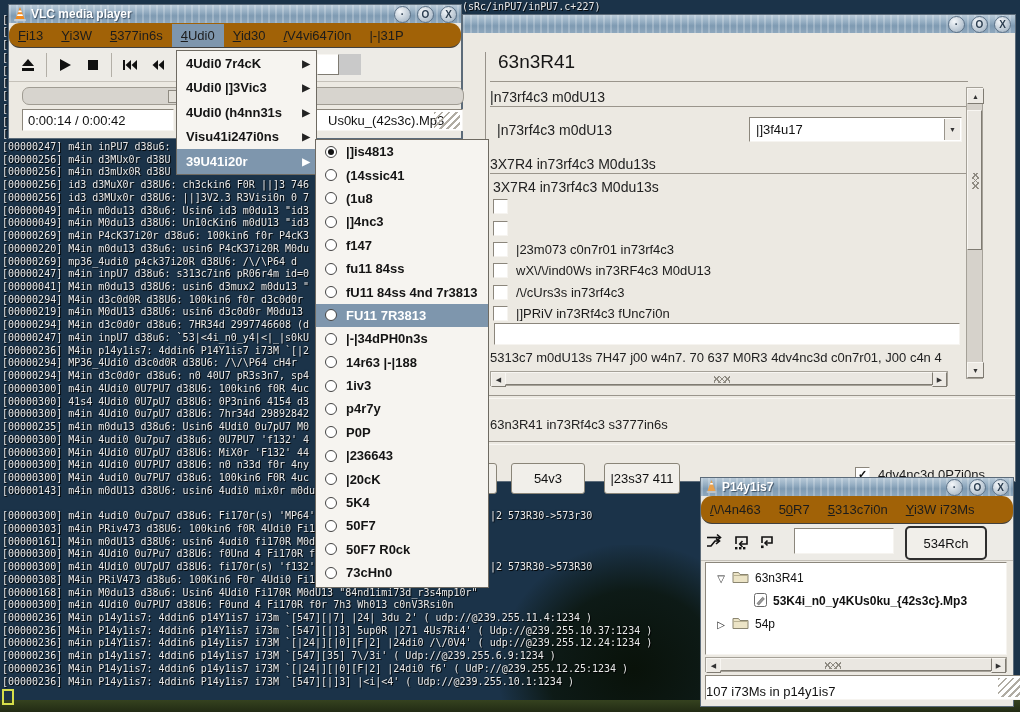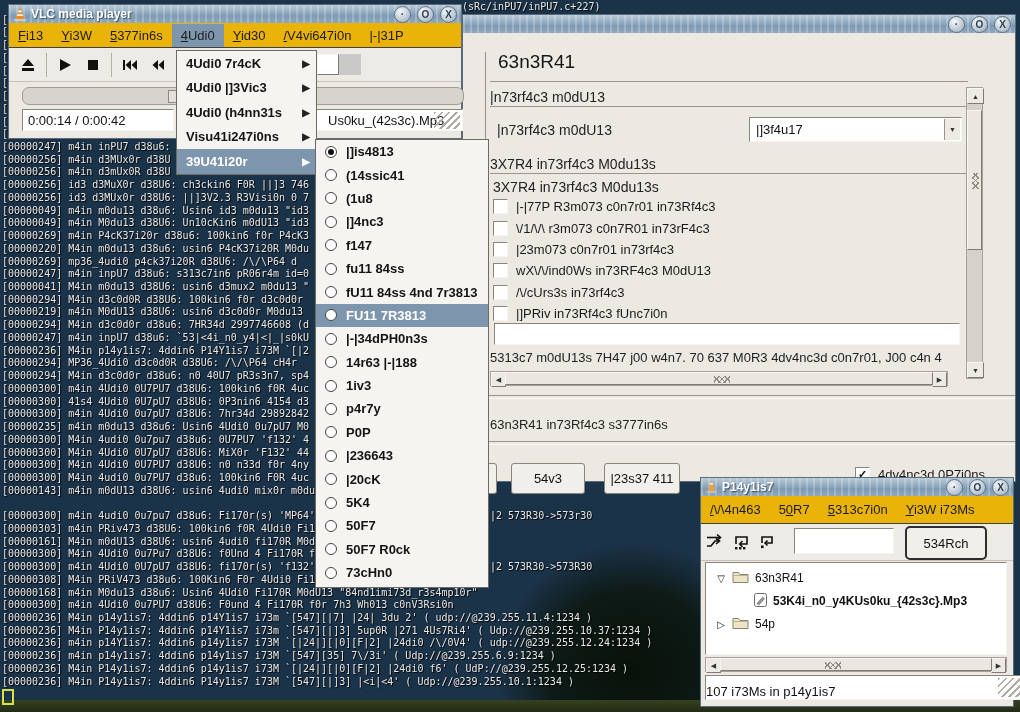--- a/index.html
+++ b/index.html
@@ -33,22 +33,22 @@
     background:linear-gradient(180deg,#b9cad8 0%,#93acc1 40%,#7e9ab2 60%,#8fa8bd 100%);overflow:hidden;}
   .titlebar::before{content:"";position:absolute;inset:0;
     background:repeating-linear-gradient(90deg,rgba(255,255,255,.22) 0 2px,rgba(0,0,0,0) 2px 7px);}
   .tb-title{position:relative;color:#fff;font-weight:bold;font-size:12px;margin-left:4px;
     text-shadow:1px 1px 1px #3c4f62;white-space:nowrap;}
   .tb-btns{position:absolute;right:4px;top:1px;display:flex;gap:6px;}
   .tb-btn{position:relative;width:15px;height:15px;border-radius:50%;
     background:radial-gradient(circle at 35% 30%,#f4f7fa,#b4c2cf 70%,#93a6b6);
     border:1px solid #5d7287;display:flex;align-items:center;justify-content:center;
     font-size:10px;font-weight:bold;color:#2c3e50;line-height:1;}
-  .menubar{display:flex;align-items:center;background:#eab308;border-bottom:1px solid #404040;
-    font-size:13px;color:#1c1c1c;}
+  .menubar{display:flex;align-items:center;background:#a16207;border-bottom:1px solid #404040;
+    font-size:13px;color:#1c1c1c;border-radius:11px;}
   .mitem{padding:4px 9px;white-space:nowrap;}
   .mitem.sel{background:#7E96AD;}
   .u{text-decoration:underline;}
   .sunken{background:#fff;border:1px solid;border-color:#8b867c #f6f4f0 #f6f4f0 #8b867c;}
   .btn{background:#F1EFEA;border:1px solid #8a8confident;border:1px solid #8a8578;border-radius:3px;
     font-size:13px;color:#111;display:flex;align-items:center;justify-content:center;}
   .hrule{position:absolute;height:1px;background:#9a958c;}
   .grip{background:repeating-linear-gradient(135deg,#b0aca3 0 2px,rgba(0,0,0,0) 2px 5px);}
   .hatch{background:
      repeating-linear-gradient(45deg,#8f8b82 0 1px,rgba(0,0,0,0) 1px 4px),
@@ -236,41 +236,39 @@
         <span>|]3f4u17</span>
         <span id="s-combo-arrow">▼</span>
       </div>
 
       <div class="s-label" style="left:27px;top:123px;">3X7R4 in73rf4c3 M0du13s</div>
       <div class="hrule" style="left:27px;top:140px;width:478px;"></div>
       <div class="s-label" style="left:30px;top:146px;">3X7R4 in73rf4c3 M0du13s</div>
       <div id="s-checks">
           <div class="chkrow">
             <span class="cb"></span>
-            <span>|-|77P R3m073 c0n7r01 in73Rf4c3</span>
           </div>
           <div class="chkrow">
             <span class="cb"></span>
-            <span>\/1/\/\ r3m073 c0n7R01 in73rF4c3</span>
           </div>
           <div class="chkrow">
             <span class="cb"></span>
             <span>|23m073 c0n7r01 in73rf4c3</span>
           </div>
           <div class="chkrow">
             <span class="cb"></span>
             <span>wX\/\/ind0Ws in73RF4c3 M0dU13</span>
           </div>
           <div class="chkrow">
             <span class="cb"></span>
             <span>/\/cUrs3s in73rf4c3</span>
           </div>
           <div class="chkrow">
             <span class="cb"></span>
-            <span>|]PRiv in73Rf4c3 fUnc7i0n</span>
+            <span>|]PRiV in73Rf4c3 fUnc7i0n</span>
           </div>
         </div>
 
       <input class="sunken" id="s-input" value="" style="">
       <div id="s-help">5313c7 m0dU13s 7H47 j00 w4n7. 70 637 M0R3 4dv4nc3d c0n7r01, J00 c4n 4</div>
 
       <div id="s-hscroll">
         <span class="arrbtn" style="left:0;top:0;width:13px;height:13px;">◀</span>
         <span class="arrbtn" style="right:0;top:0;width:13px;height:13px;">▶</span>
         <div id="s-hthumb">

